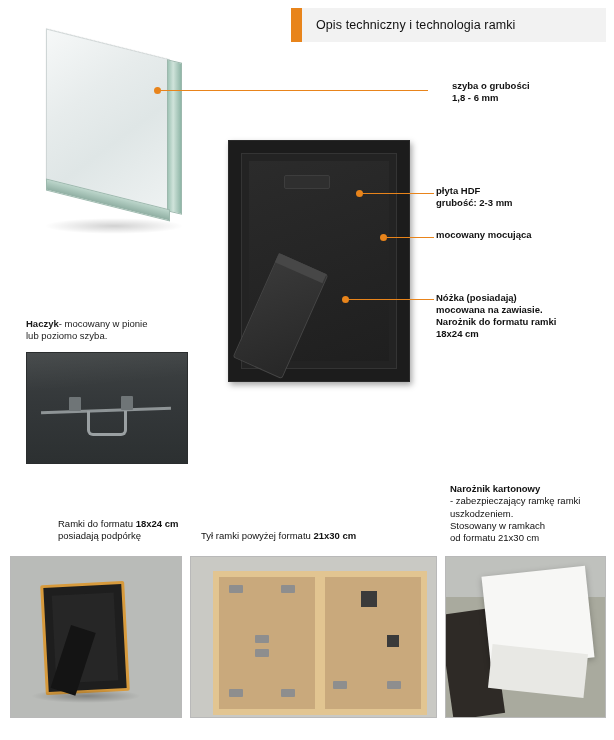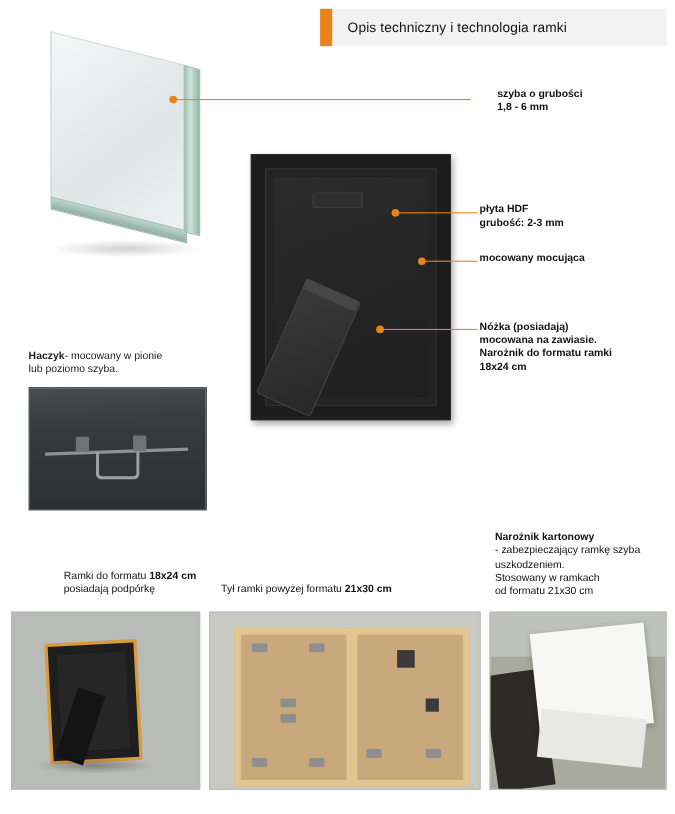--- a/index.html
+++ b/index.html
@@ -241,21 +241,21 @@
     <span>Ramki do formatu </span><b>18x24 cm</b><br>
     <span>posiadają podpórkę</span>
   </div>
 
   <div class="cap" style="left:201px;top:530px;width:220px;">
     <span>Tył ramki powyżej formatu </span><b>21x30 cm</b>
   </div>
 
   <div class="cap" style="left:450px;top:483px;width:160px;">
     <b>Narożnik kartonowy</b><br>
-    <span>- zabezpieczający ramkę szyba</span><br>
+    <span>- zabezpieczający ramkę ramki</span><br>
     <span>uszkodzeniem.</span><br>
     <span>Stosowany w ramkach</span><br>
     <span>od formatu 21x30 cm</span>
   </div>
 
   <div class="strip">
 
     <div class="photo p1">
       <div class="f">
           <div class="in"></div>

